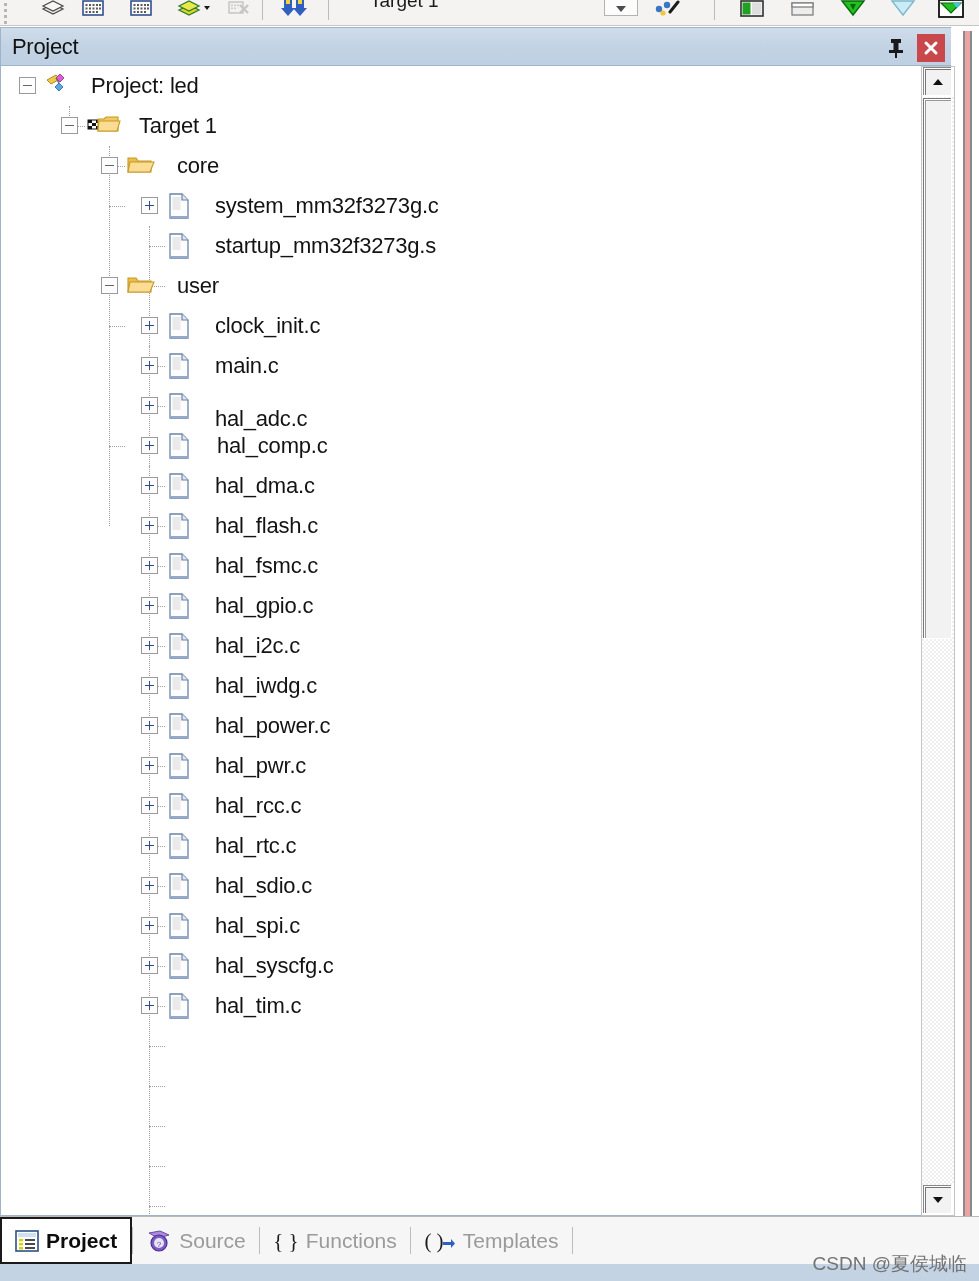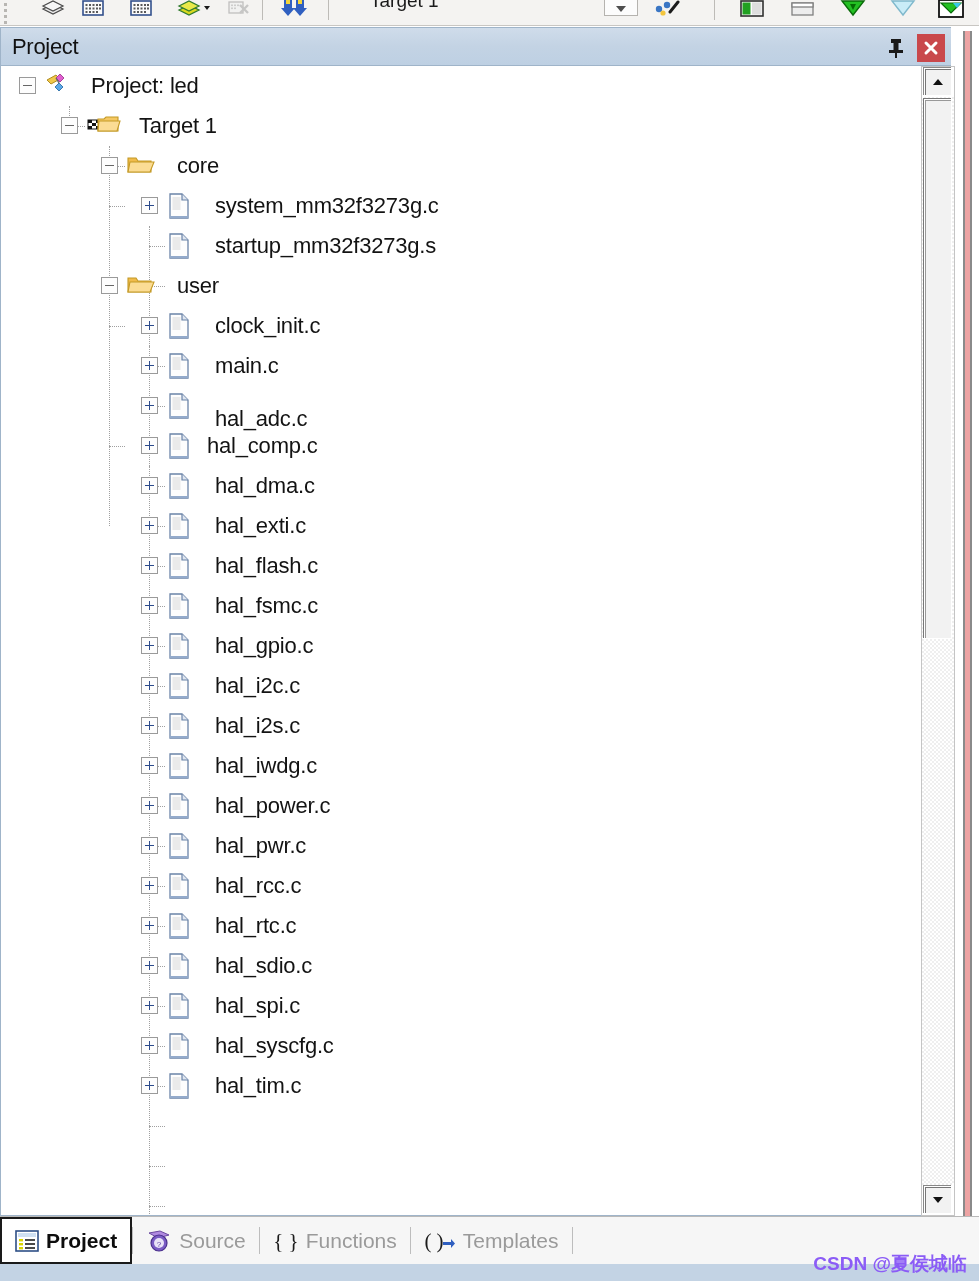--- a/index.html
+++ b/index.html
@@ -270,25 +270,24 @@
   .tab-div {
     width: 1px;
     margin: 10px 0;
     background: #bdbdbd;
   }
 
   .watermark {
     position: absolute;
     right: 12px; top: 1251px;
     font-size: 19px;
-    color: #8b5cf6;
+    color: #737373;
     font-family: "Liberation Sans", sans-serif;
     white-space: nowrap;
     z-index: 50;
-    font-weight: bold;
   }
   .bottom-strip {
     position: absolute;
     left: 0; top: 1264px;
     width: 979px; height: 17px;
     background: #c3d3e4;
   }
 </style>
 </head>
 <body>
@@ -566,50 +565,40 @@
           <span class="label" style="position: absolute; left: 206px; margin-top: 25px;">hal_adc.c</span>
         </div>
         <div class="row">
           <div class="expander plus" style="left: 140px; top: 11px;"></div>
           <span class="ico" style="left: 166px; top: 6px;"><svg width="24" height="28" viewBox="0 0 24 28">
     <path d="M3 2 L15 2 L21 8 L21 26 L3 26 Z" fill="#fdfdfd" stroke="#6b84a8" stroke-width="1.3"></path>
     <path d="M15 2 L15 8 L21 8" fill="#dfe6f0" stroke="#6b84a8" stroke-width="1.2"></path>
     <rect x="5.5" y="5" width="8" height="13" fill="#e6e6e6" opacity="0.85"></rect>
     <path d="M3 24 L21 24 L21 26 L3 26 Z" fill="#93aacb"></path>
   </svg></span>
-          <span class="label" style="position: absolute; left: 198px;">hal_comp.c</span>
+          <span class="label" style="position: absolute; left: 208px;">hal_comp.c</span>
         </div>
         <div class="row">
           <div class="expander plus" style="left: 140px; top: 11px;"></div>
           <span class="ico" style="left: 166px; top: 6px;"><svg width="24" height="28" viewBox="0 0 24 28">
     <path d="M3 2 L15 2 L21 8 L21 26 L3 26 Z" fill="#fdfdfd" stroke="#6b84a8" stroke-width="1.3"></path>
     <path d="M15 2 L15 8 L21 8" fill="#dfe6f0" stroke="#6b84a8" stroke-width="1.2"></path>
     <rect x="5.5" y="5" width="8" height="13" fill="#e6e6e6" opacity="0.85"></rect>
     <path d="M3 24 L21 24 L21 26 L3 26 Z" fill="#93aacb"></path>
   </svg></span>
           <span class="label" style="position: absolute; left: 206px;">hal_dma.c</span>
         </div>
         <div class="row">
           <div class="expander plus" style="left: 140px; top: 11px;"></div>
           <span class="ico" style="left: 166px; top: 6px;"><svg width="24" height="28" viewBox="0 0 24 28">
     <path d="M3 2 L15 2 L21 8 L21 26 L3 26 Z" fill="#fdfdfd" stroke="#6b84a8" stroke-width="1.3"></path>
     <path d="M15 2 L15 8 L21 8" fill="#dfe6f0" stroke="#6b84a8" stroke-width="1.2"></path>
     <rect x="5.5" y="5" width="8" height="13" fill="#e6e6e6" opacity="0.85"></rect>
     <path d="M3 24 L21 24 L21 26 L3 26 Z" fill="#93aacb"></path>
   </svg></span>
-          <span class="label" style="position: absolute; left: 206px;">hal_exti.c</span>
-        </div>
-        <div class="row">
-          <div class="expander plus" style="left: 140px; top: 11px;"></div>
-          <span class="ico" style="left: 166px; top: 6px;"><svg width="24" height="28" viewBox="0 0 24 28">
-    <path d="M3 2 L15 2 L21 8 L21 26 L3 26 Z" fill="#fdfdfd" stroke="#6b84a8" stroke-width="1.3"></path>
-    <path d="M15 2 L15 8 L21 8" fill="#dfe6f0" stroke="#6b84a8" stroke-width="1.2"></path>
-    <rect x="5.5" y="5" width="8" height="13" fill="#e6e6e6" opacity="0.85"></rect>
-    <path d="M3 24 L21 24 L21 26 L3 26 Z" fill="#93aacb"></path>
-  </svg></span>
           <span class="label" style="position: absolute; left: 206px;">hal_flash.c</span>
         </div>
         <div class="row">
           <div class="expander plus" style="left: 140px; top: 11px;"></div>
           <span class="ico" style="left: 166px; top: 6px;"><svg width="24" height="28" viewBox="0 0 24 28">
     <path d="M3 2 L15 2 L21 8 L21 26 L3 26 Z" fill="#fdfdfd" stroke="#6b84a8" stroke-width="1.3"></path>
     <path d="M15 2 L15 8 L21 8" fill="#dfe6f0" stroke="#6b84a8" stroke-width="1.2"></path>
     <rect x="5.5" y="5" width="8" height="13" fill="#e6e6e6" opacity="0.85"></rect>
     <path d="M3 24 L21 24 L21 26 L3 26 Z" fill="#93aacb"></path>
   </svg></span>
@@ -627,30 +616,20 @@
         </div>
         <div class="row">
           <div class="expander plus" style="left: 140px; top: 11px;"></div>
           <span class="ico" style="left: 166px; top: 6px;"><svg width="24" height="28" viewBox="0 0 24 28">
     <path d="M3 2 L15 2 L21 8 L21 26 L3 26 Z" fill="#fdfdfd" stroke="#6b84a8" stroke-width="1.3"></path>
     <path d="M15 2 L15 8 L21 8" fill="#dfe6f0" stroke="#6b84a8" stroke-width="1.2"></path>
     <rect x="5.5" y="5" width="8" height="13" fill="#e6e6e6" opacity="0.85"></rect>
     <path d="M3 24 L21 24 L21 26 L3 26 Z" fill="#93aacb"></path>
   </svg></span>
           <span class="label" style="position: absolute; left: 206px;">hal_i2c.c</span>
-        </div>
-        <div class="row">
-          <div class="expander plus" style="left: 140px; top: 11px;"></div>
-          <span class="ico" style="left: 166px; top: 6px;"><svg width="24" height="28" viewBox="0 0 24 28">
-    <path d="M3 2 L15 2 L21 8 L21 26 L3 26 Z" fill="#fdfdfd" stroke="#6b84a8" stroke-width="1.3"></path>
-    <path d="M15 2 L15 8 L21 8" fill="#dfe6f0" stroke="#6b84a8" stroke-width="1.2"></path>
-    <rect x="5.5" y="5" width="8" height="13" fill="#e6e6e6" opacity="0.85"></rect>
-    <path d="M3 24 L21 24 L21 26 L3 26 Z" fill="#93aacb"></path>
-  </svg></span>
-          <span class="label" style="position: absolute; left: 206px;">hal_i2s.c</span>
         </div>
         <div class="row">
           <div class="expander plus" style="left: 140px; top: 11px;"></div>
           <span class="ico" style="left: 166px; top: 6px;"><svg width="24" height="28" viewBox="0 0 24 28">
     <path d="M3 2 L15 2 L21 8 L21 26 L3 26 Z" fill="#fdfdfd" stroke="#6b84a8" stroke-width="1.3"></path>
     <path d="M15 2 L15 8 L21 8" fill="#dfe6f0" stroke="#6b84a8" stroke-width="1.2"></path>
     <rect x="5.5" y="5" width="8" height="13" fill="#e6e6e6" opacity="0.85"></rect>
     <path d="M3 24 L21 24 L21 26 L3 26 Z" fill="#93aacb"></path>
   </svg></span>
           <span class="label" style="position: absolute; left: 206px;">hal_iwdg.c</span>

